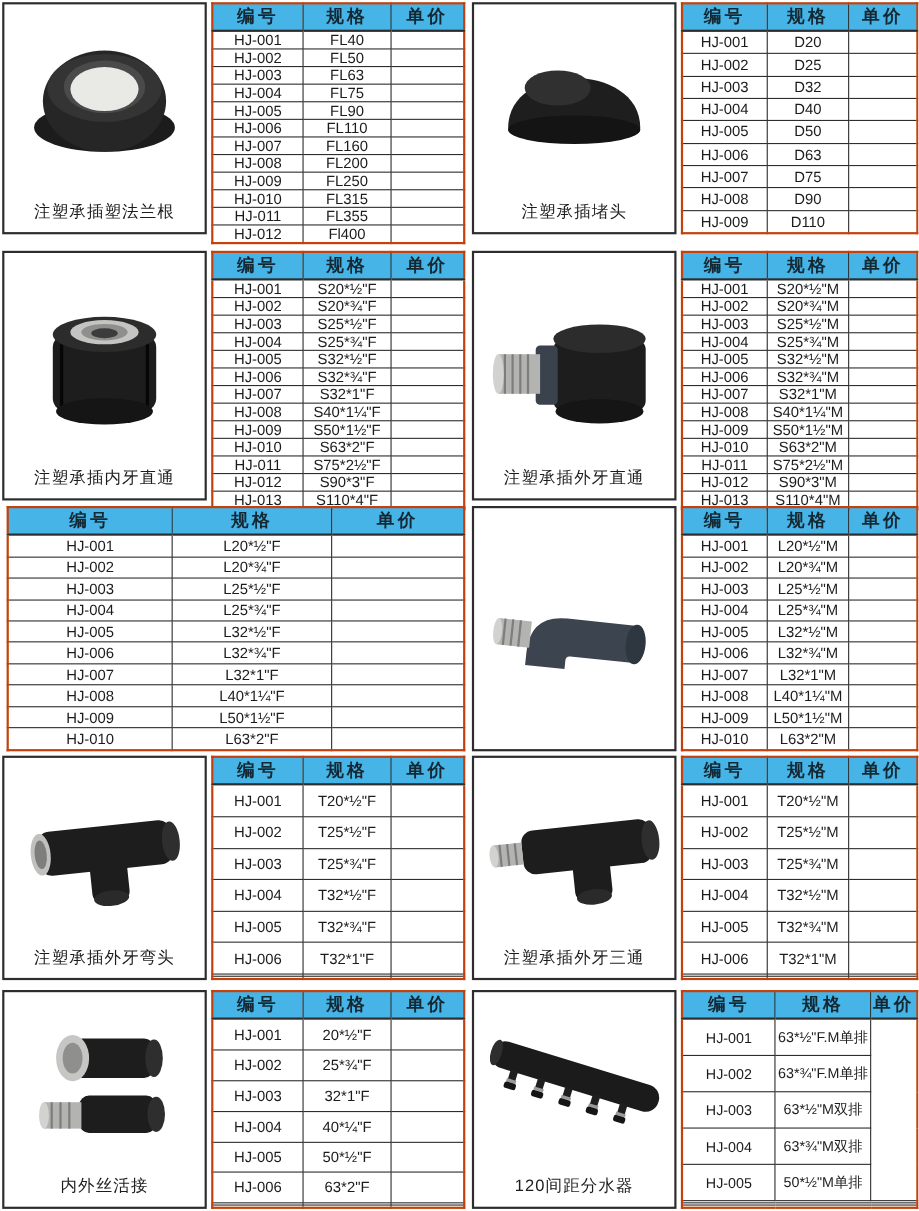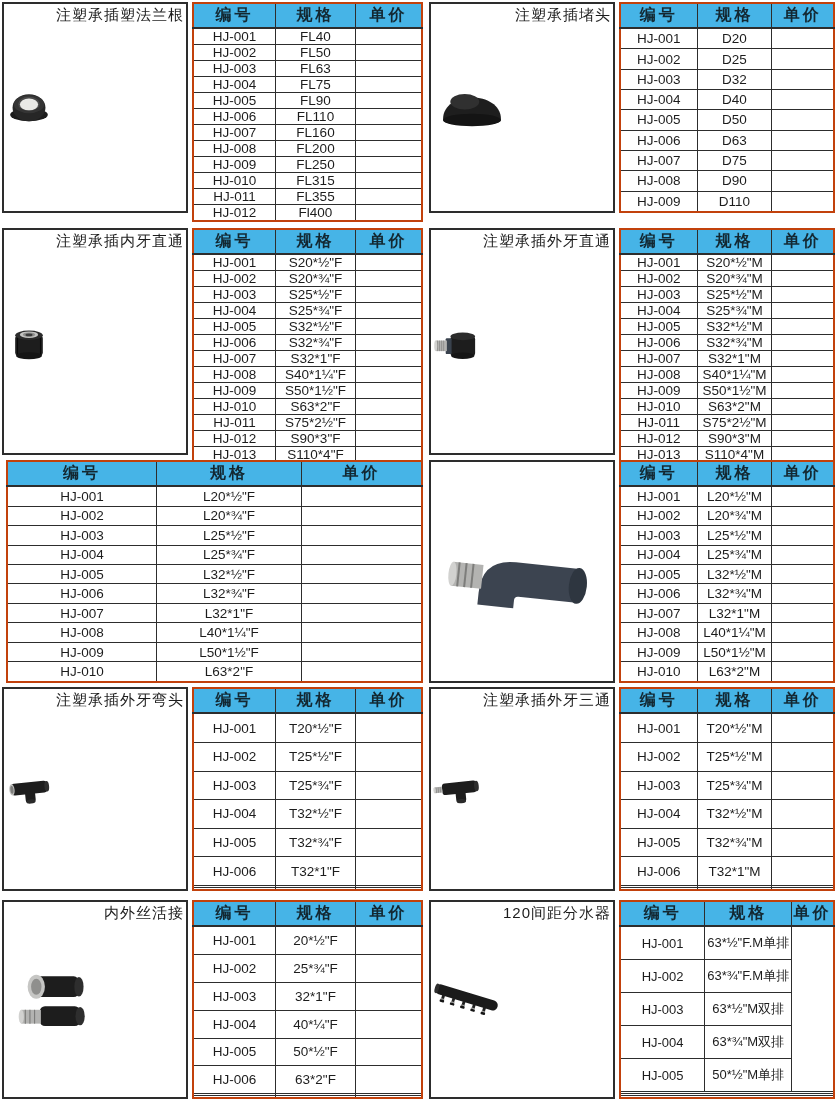--- a/index.html
+++ b/index.html
@@ -9,21 +9,21 @@
   .grid-row { display:flex; }
   .grid-row .cell-left  { width:421px; }
   .grid-row .cell-right { width:406px; margin-left:6px; }
   .r1 { height:211px; margin-bottom:15px; }
   .r2 { height:227px; margin-bottom:5px; }
   .r3 { height:223px; margin-bottom:4px; }
   .r4 { height:204px; margin-bottom:9px; }
   .r5 { height:199px; }
   .cell { display:flex; height:100%; }
   .card { margin:0; flex:0 0 186px; width:186px; border:2px solid #2d2d2d; background:#fff;
-          display:flex; }
+          display:flex; flex-direction:column; }
   .imgwrap { flex:1; display:flex; align-items:center; justify-content:center; overflow:hidden; }
   .caption { text-align:center; padding:2px 2px 9px; font-size:15px; letter-spacing:1px; color:#1c1c1c; }
   table.spec { flex:1 1 auto; height:100%; border-collapse:collapse; table-layout:fixed;
                margin-left:4px; border:2px solid #c2410c; }
   .spec th { background:#46b4e7; border:1px solid #2d2d2d; border-bottom:2px solid #2d2d2d;
              font-size:16px; font-weight:bold; color:#132832; height:25px; letter-spacing:3px; padding:0; }
   .spec td { border:1px solid #2d2d2d; text-align:center; font-size:13.5px; padding:0 2px;
              color:#1c1c1c; white-space:nowrap; overflow:hidden; }
   .spec th:nth-child(1){ width:36%; } .spec th:nth-child(2){ width:35%;text-align:center; } .spec th:nth-child(3){ width:29%; }
   table.wide-spec th:nth-child(1){ width:40%; } table.wide-spec th:nth-child(2){ width:40%; }

